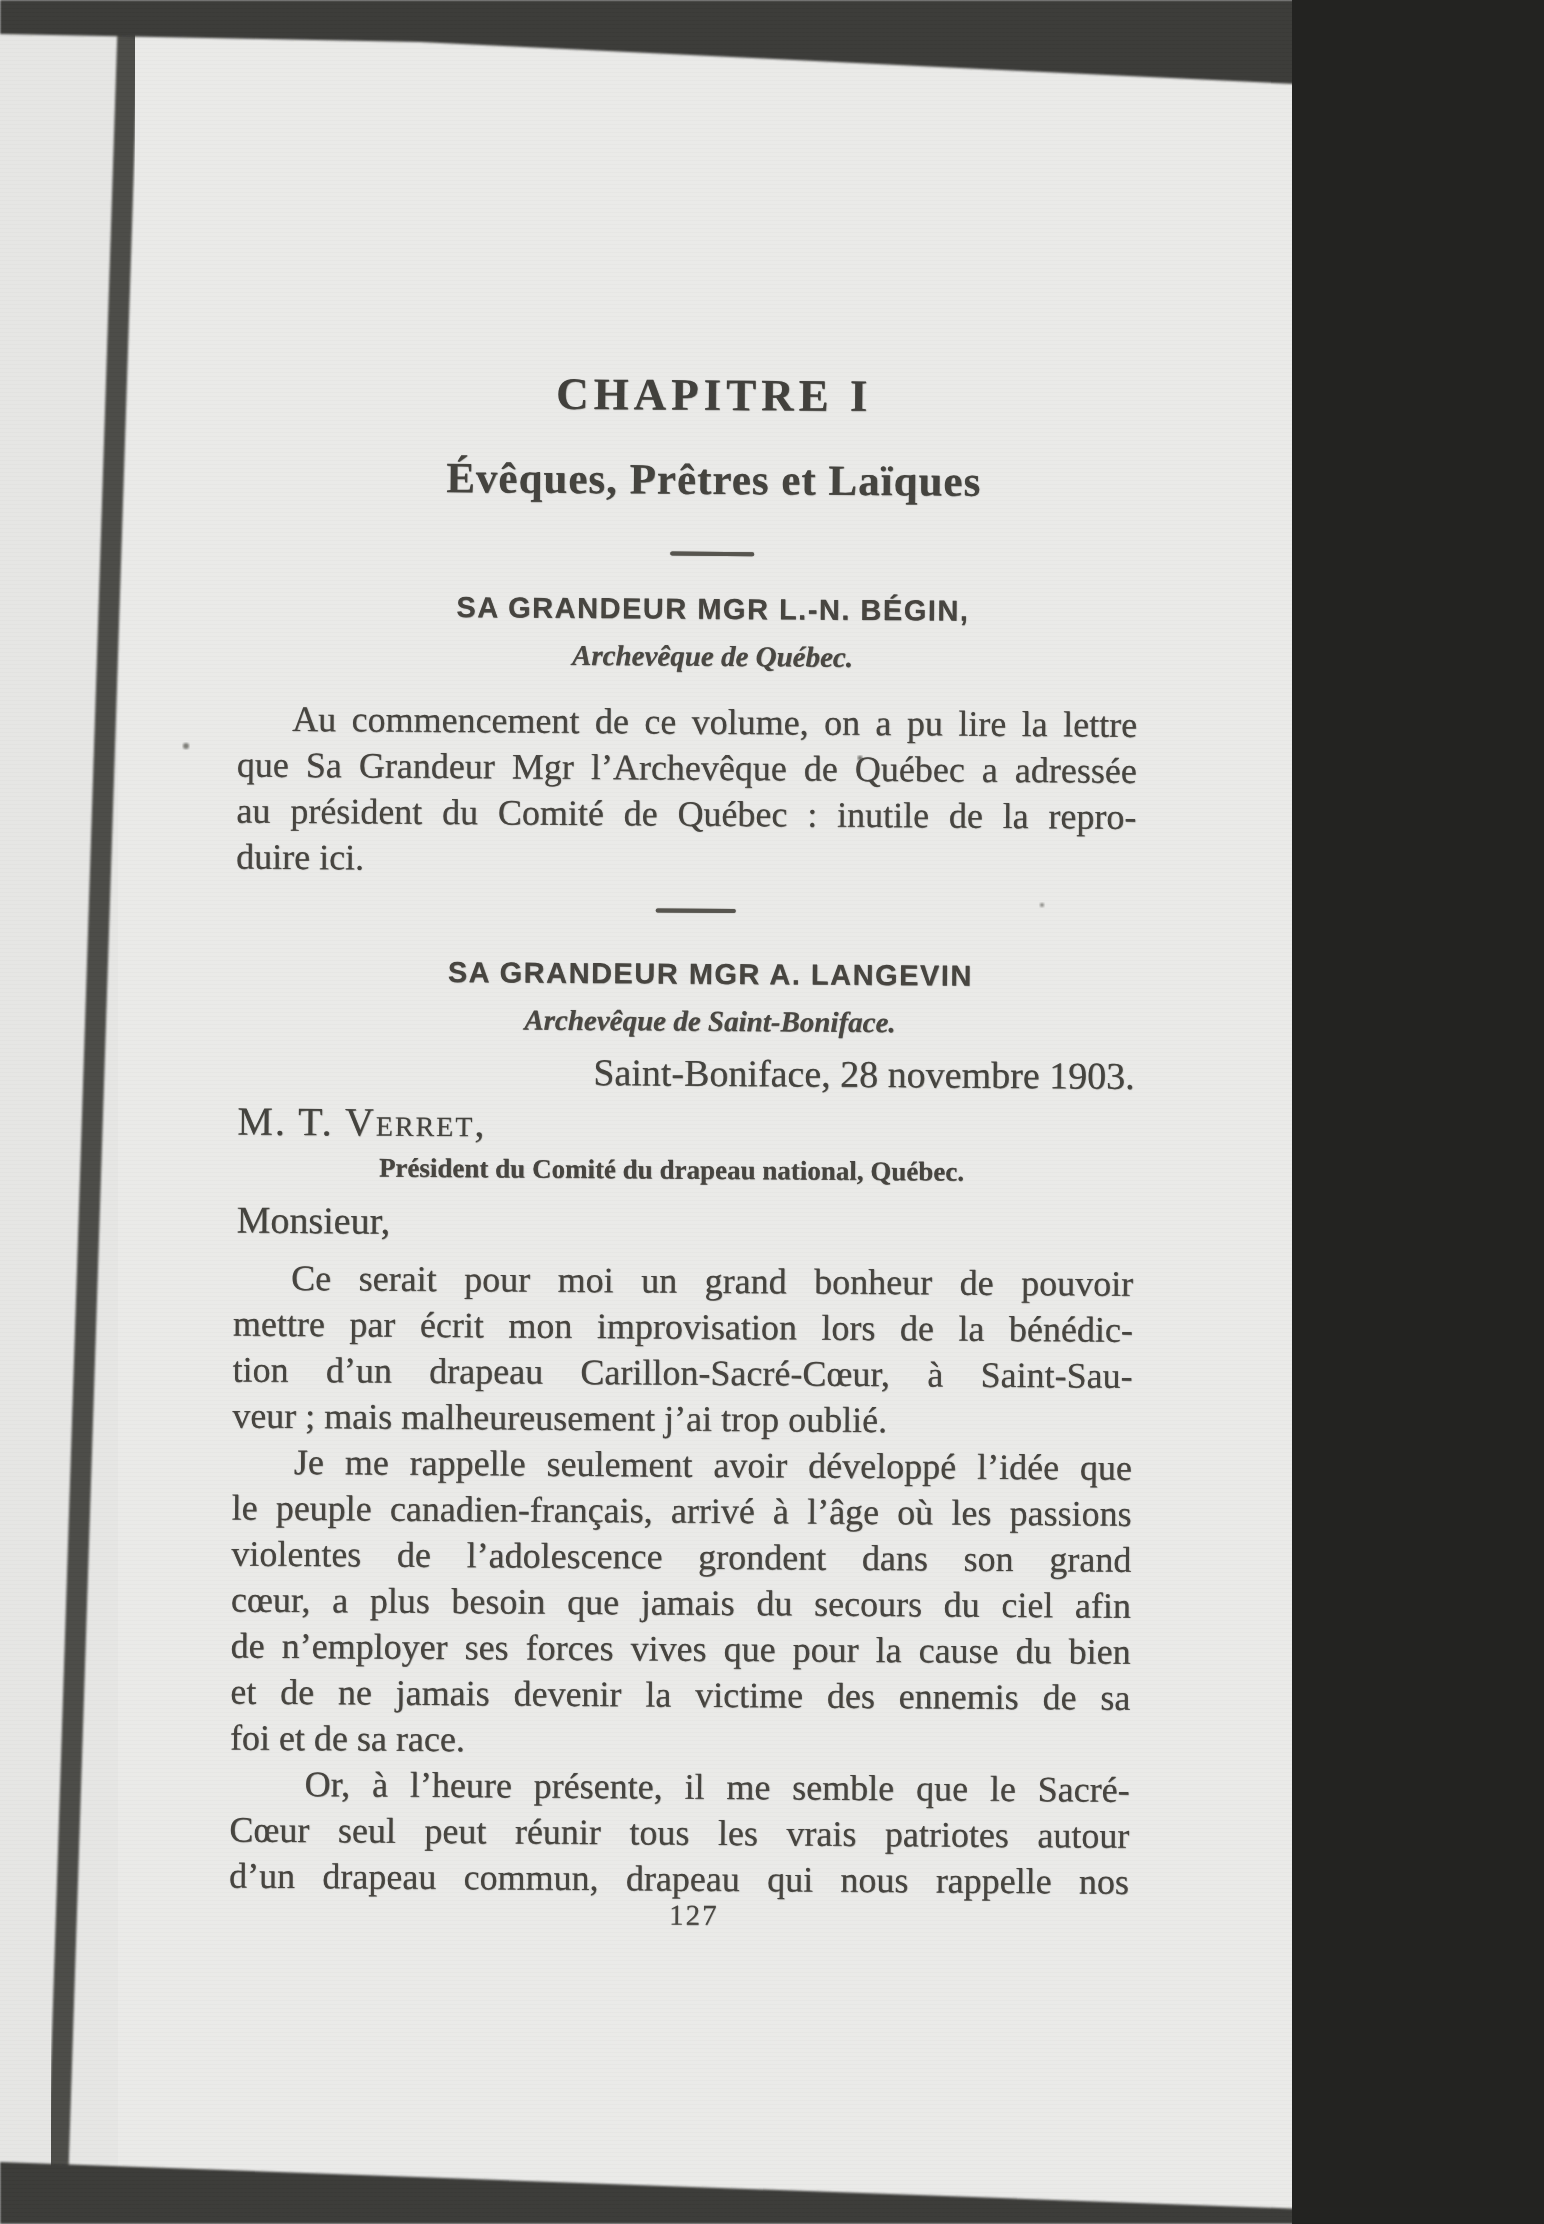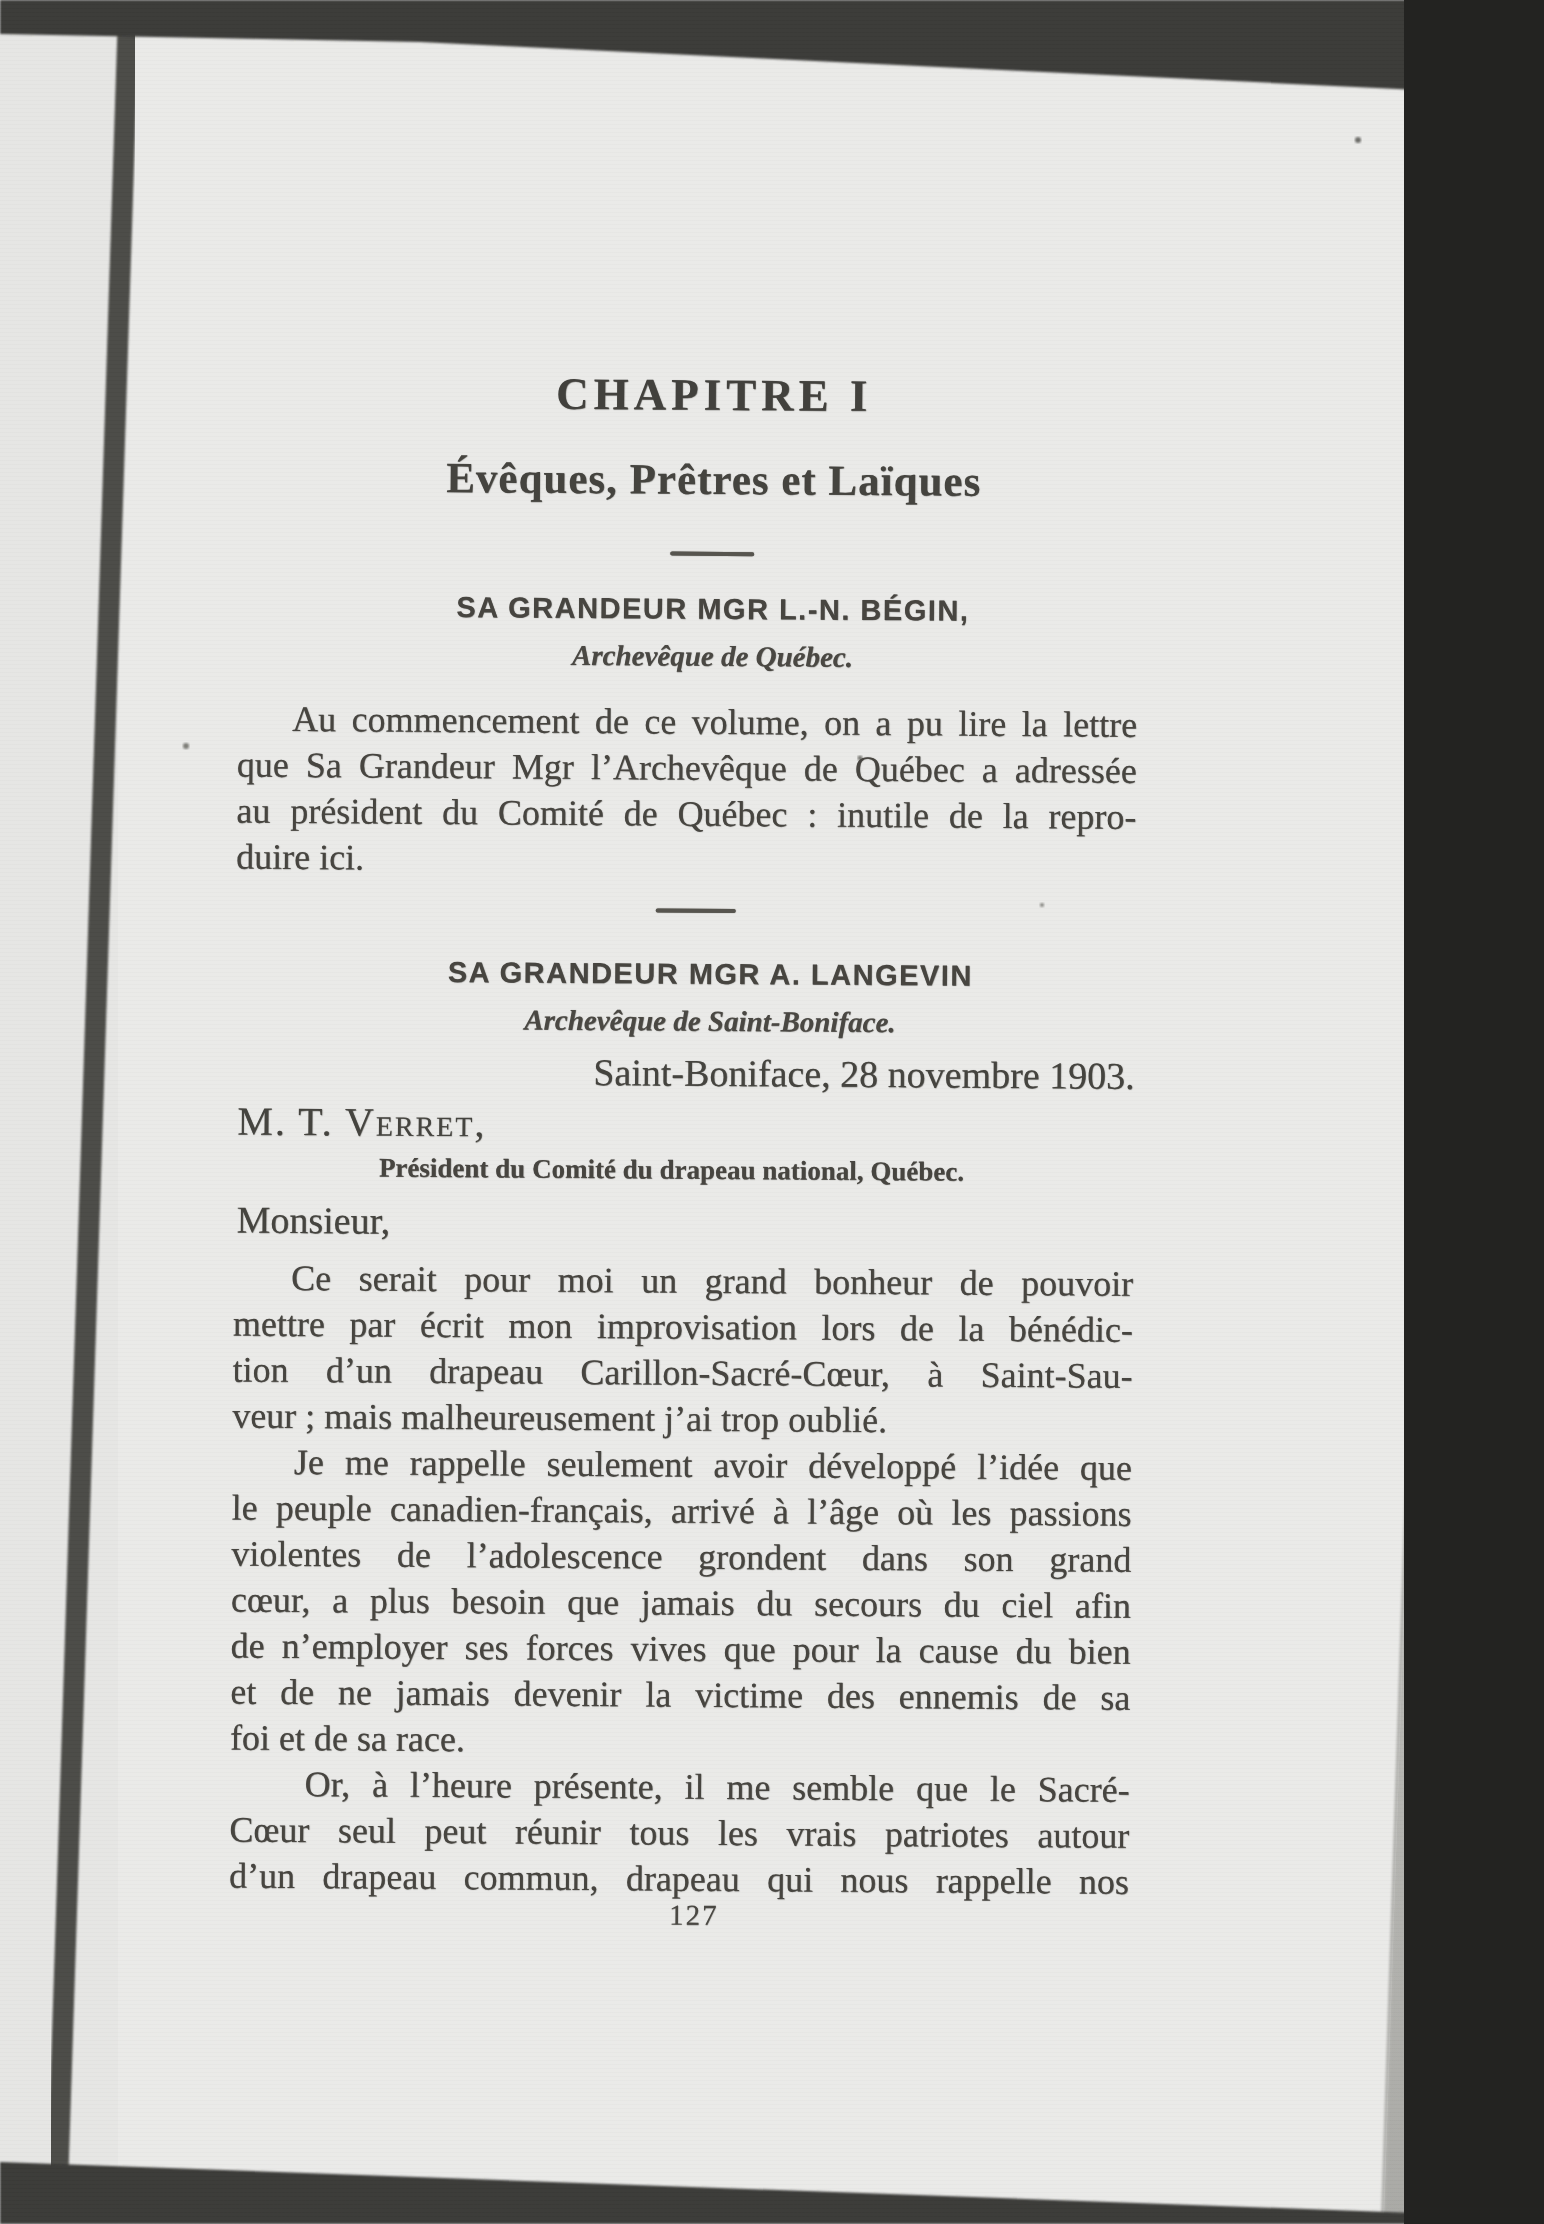--- a/index.html
+++ b/index.html
@@ -1,16 +1,16 @@
 <!DOCTYPE html>
 <html><head>
 <meta charset="utf-8">
 <style>
   html,body{margin:0;padding:0;background:#232321;}
-  #canvas{position:relative;width:1404px;height:2224px;overflow:hidden;
+  #canvas{position:relative;width:1292px;height:2224px;overflow:hidden;
           font-family:"Liberation Serif","DejaVu Serif",serif;background:#f97316;}
   #scanbg{position:absolute;left:0;top:0;z-index:0;}
   .texture{position:absolute;left:0;top:0;width:1544px;height:2224px;z-index:1;pointer-events:none;
            background:repeating-linear-gradient(180deg,rgba(0,0,0,0.015) 0 1px,rgba(255,255,255,0.01) 1px 4px);}
   #content{position:absolute;left:0;top:0;width:1544px;height:2224px;z-index:2;
            transform:rotate(0.4deg);transform-origin:300px 300px;color:#454440;}
   .abs{position:absolute;box-sizing:border-box;}
   .ink{text-shadow:0.4px 0.4px 0.9px rgba(70,68,64,0.75);}
   .chapter{left:265px;top:366px;width:900px;text-align:center;
            font-size:45px;font-weight:bold;letter-spacing:5px;color:#42413d;}

